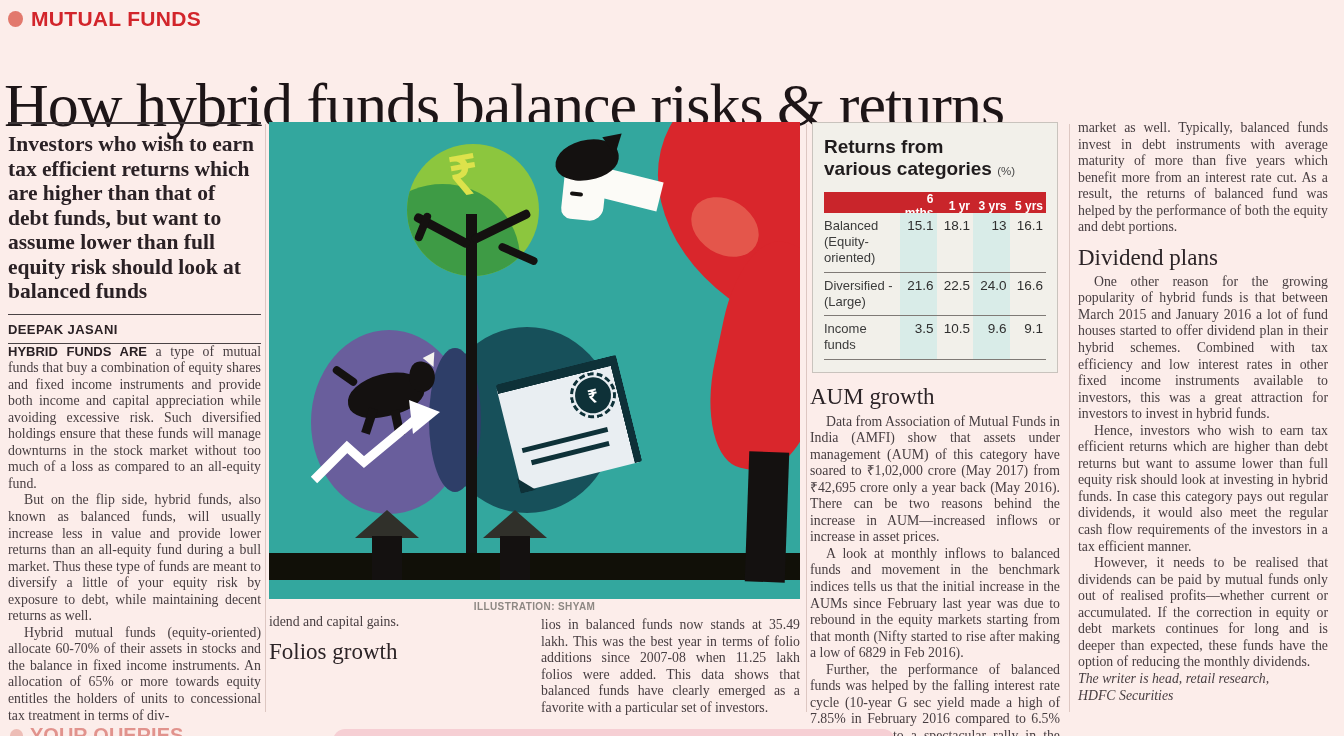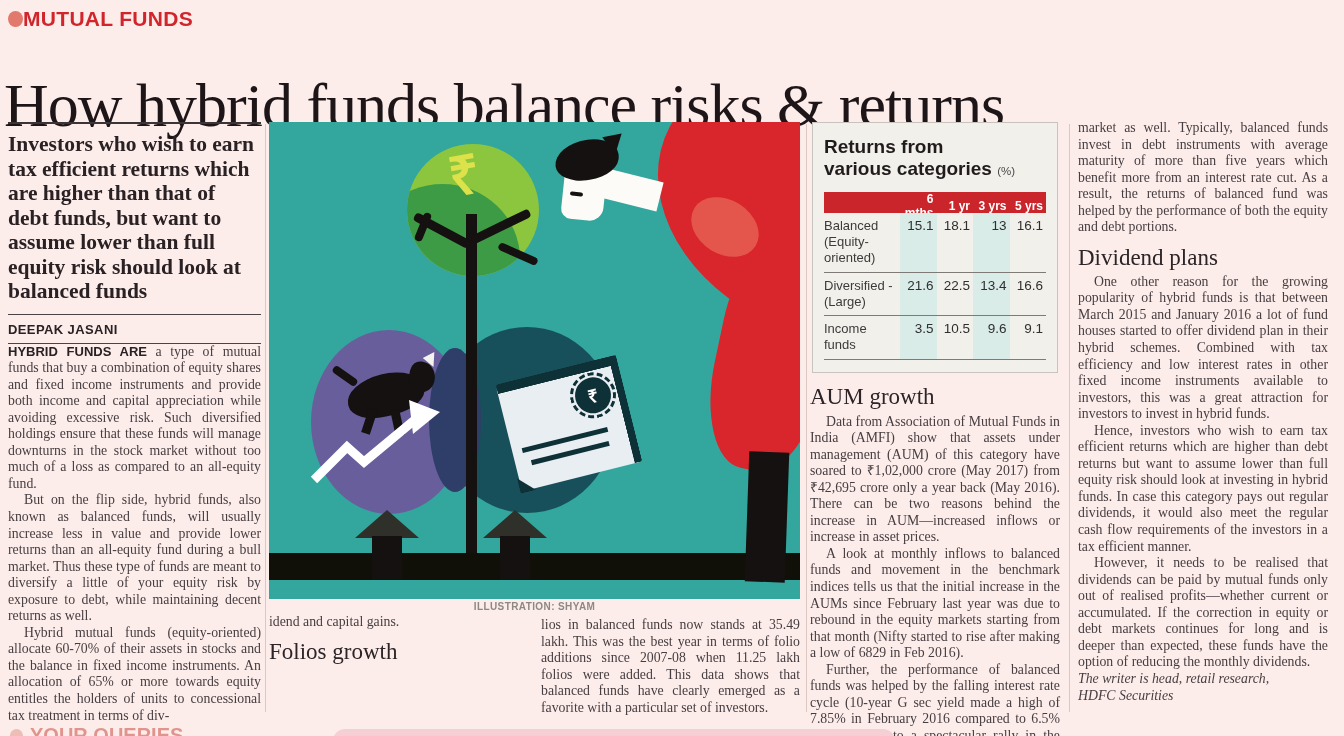--- a/index.html
+++ b/index.html
@@ -1,19 +1,19 @@
 <!DOCTYPE html>
 <html><head>
 <meta charset="utf-8">
 <style>
   html,body{margin:0;padding:0;}
   .page{position:relative;width:1344px;height:736px;background:#fcedea;overflow:hidden;
         font-family:"Liberation Serif",serif;}
   
-  .kicker{position:absolute;left:8px;top:7px;display:flex;align-items:center;
+  .kicker{position:absolute;left:8px;top:7px;display:flex;align-items:center;gap:8px;
           font-family:"Liberation Sans",sans-serif;font-weight:800;font-size:21px;
           letter-spacing:.3px;color:#d2252b;}
   .kicker-dot{width:15px;height:16px;border-radius:50%;background:#e2796d;display:inline-block;}
   .headline{position:absolute;left:4px;top:28px;width:1338px;font-size:62px;font-weight:400;
             letter-spacing:-1px;color:#1d1517;white-space:nowrap;}
   
   .vrule{position:absolute;top:124px;height:588px;width:1px;background:#ddc7c2;}
   .vr1{left:265px;} .vr2{left:806px;} .vr3{left:1069px;}
   
   .col1{position:absolute;left:8px;top:122px;width:253px;}
@@ -224,21 +224,21 @@
         <div class="lbl">Balanced (Equity-oriented)</div>
         <div class="v stripe">15.1</div>
         <div class="v">18.1</div>
         <div class="v stripe">13</div>
         <div class="v">16.1</div>
       </div>
       <div class="tgrid trow">
         <div class="lbl">Diversified - (Large)</div>
         <div class="v stripe">21.6</div>
         <div class="v">22.5</div>
-        <div class="v stripe">13.4</div>
+        <div class="v stripe">24.0</div>
         <div class="v">16.6</div>
       </div>
       <div class="tgrid trow">
         <div class="lbl">Income funds</div>
         <div class="v stripe">3.5</div>
         <div class="v">10.5</div>
         <div class="v stripe">9.6</div>
         <div class="v">9.1</div>
       </div>
     </div>

